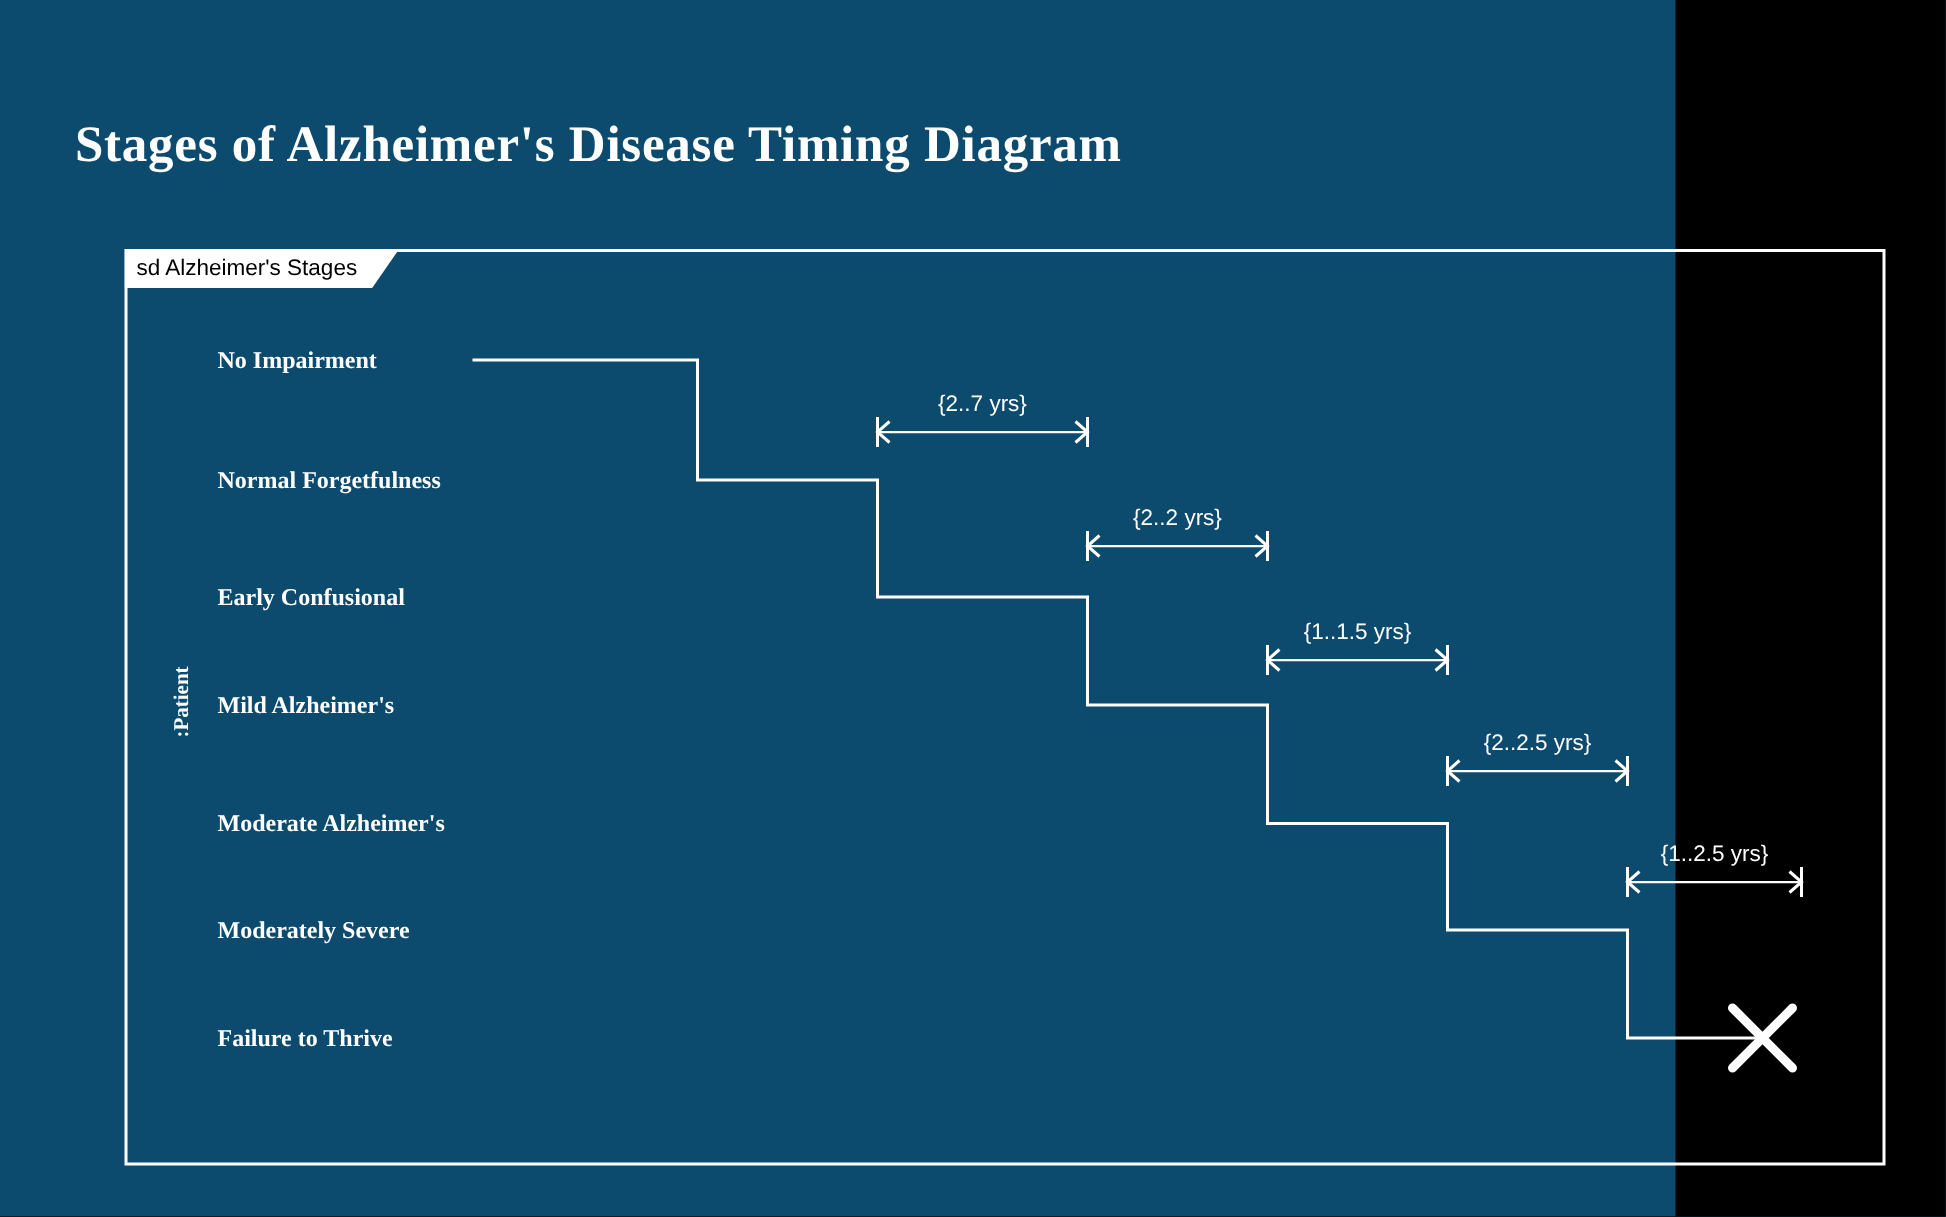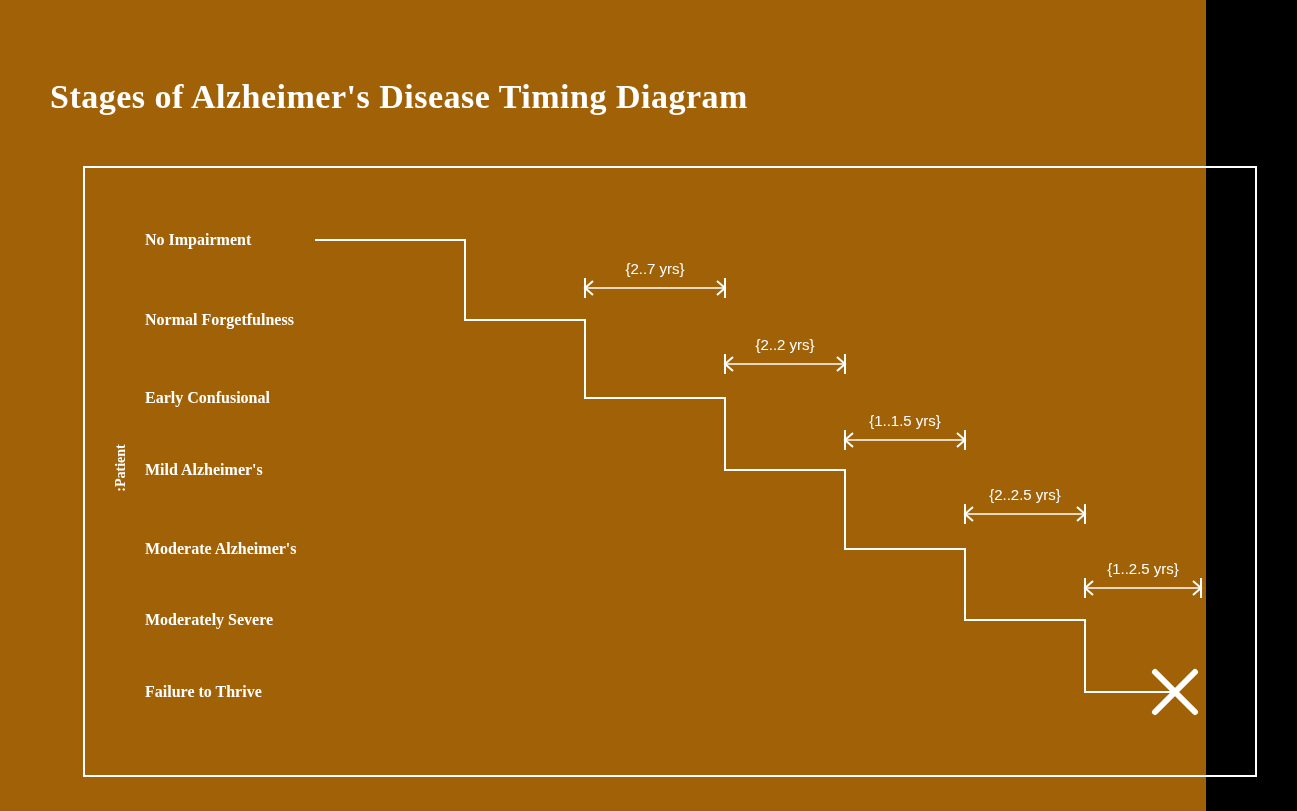--- a/index.html
+++ b/index.html
@@ -1,31 +1,32 @@
 <!DOCTYPE html>
 <html><head>
 <meta charset="utf-8">
 <style>
   html,body{margin:0;padding:0;background:#000;font-family:"Times New Roman",Times,serif;}
-  .canvas{position:relative;width:1206px;height:811px;background:#a16207;color:#fff;}
+  .canvas{position:relative;width:1117px;height:811px;background:#0c4a6e;color:#fff;}
   .title{position:absolute;left:50px;top:78px;font-size:34px;font-weight:bold;letter-spacing:.5px;}
   .frame{position:absolute;left:83px;top:166px;width:1170px;height:607px;border:2px solid #fff;}
   .tab{position:absolute;left:-2px;top:-2px;height:26px;background:#fff;color:#000;font-family:Arial,Helvetica,sans-serif;font-size:15px;line-height:26px;padding:0 28px 0 8px;clip-path:polygon(0 0,100% 0,calc(100% - 18px) 100%,0 100%);}
   svg{position:absolute;left:0;top:0;}
   svg text{fill:#fff;font-family:"Times New Roman",Times,serif;font-size:16px;font-weight:bold;}
   svg text.lifeline{font-size:14px;}
   svg text.duration{font-size:15px;font-weight:normal;font-family:Arial,Helvetica,sans-serif;}
   svg line,svg polyline{stroke:#fff;fill:none;}
 </style>
 </head>
 <body>
 
 <div class="canvas">
   <div class="title">Stages of Alzheimer's Disease Timing Diagram</div>
   <div class="frame">
+    <div class="tab">sd Alzheimer's Stages</div>
     <svg id="svg" width="1170" height="607">
         <text x="40" y="300" class="lifeline" text-anchor="middle" transform="rotate(-90 40 300)">:Patient</text>
         <text x="60" y="77">No Impairment</text>
         <text x="60" y="157">Normal Forgetfulness</text>
         <text x="60" y="235">Early Confusional</text>
         <text x="60" y="307">Mild Alzheimer's</text>
         <text x="60" y="386">Moderate Alzheimer's</text>
         <text x="60" y="457">Moderately Severe</text>
         <text x="60" y="529">Failure to Thrive</text>
         <polyline points="230,72 380,72 380,152 380,152 500,152 500,230 500,230 640,230 640,302 640,302 760,302 760,381 760,381 880,381 880,452 880,452 1000,452 1000,524 1000,524 1090,524" stroke-width="2"></polyline>

